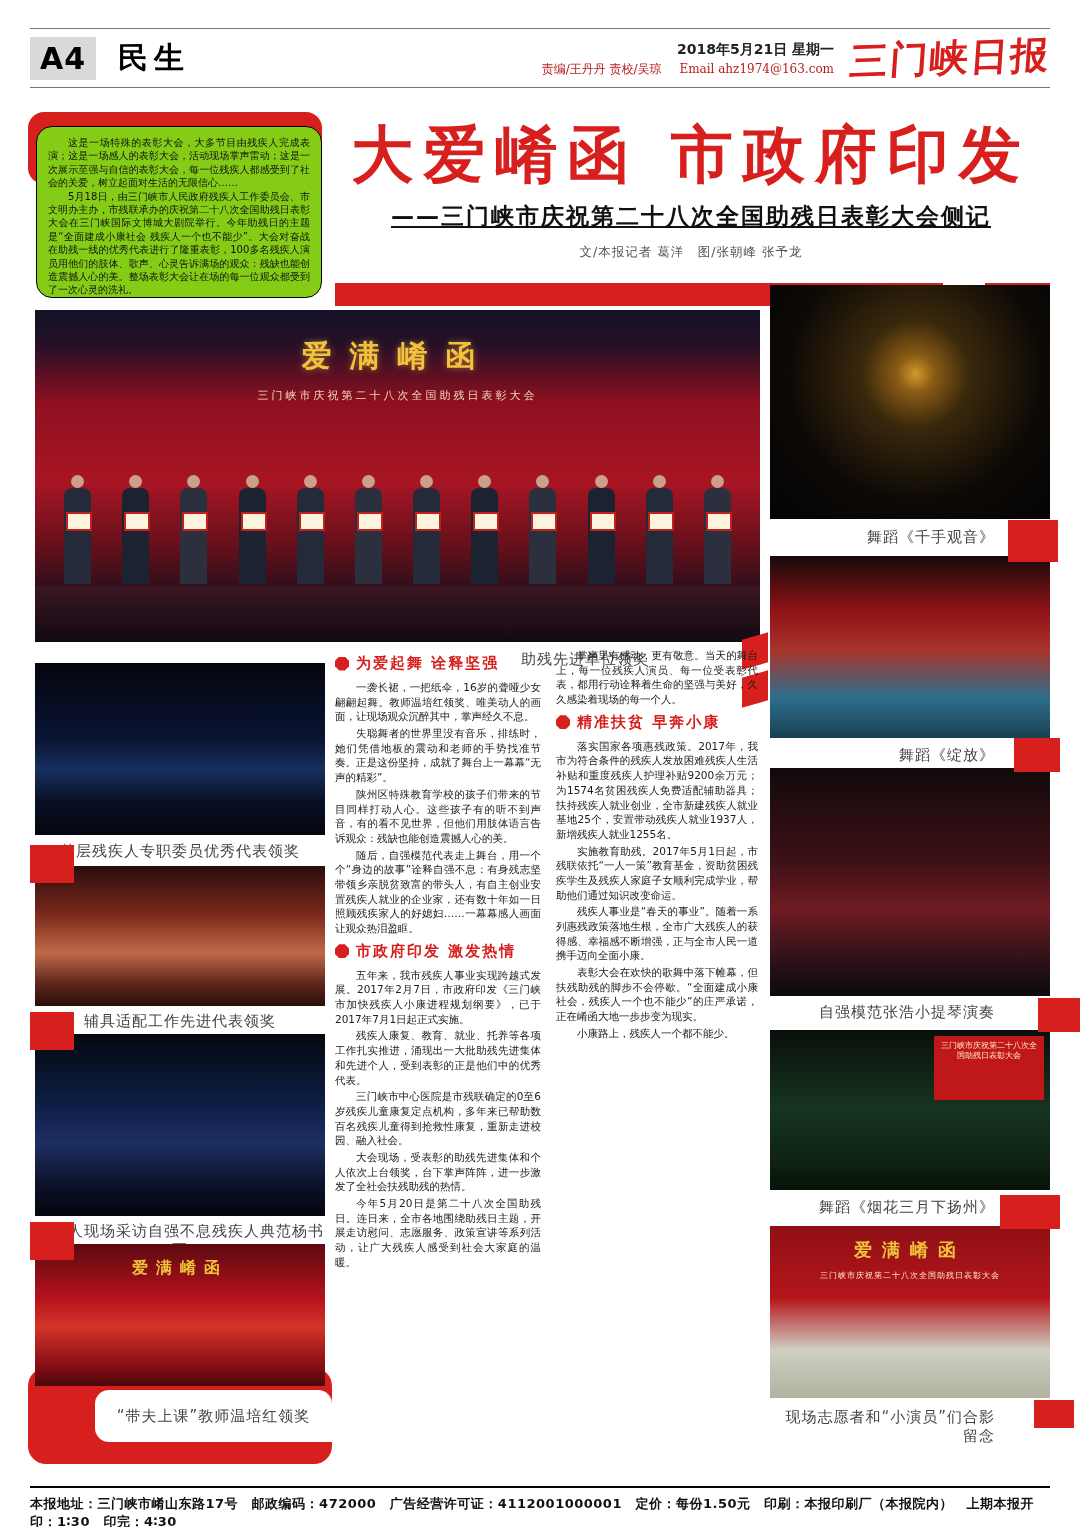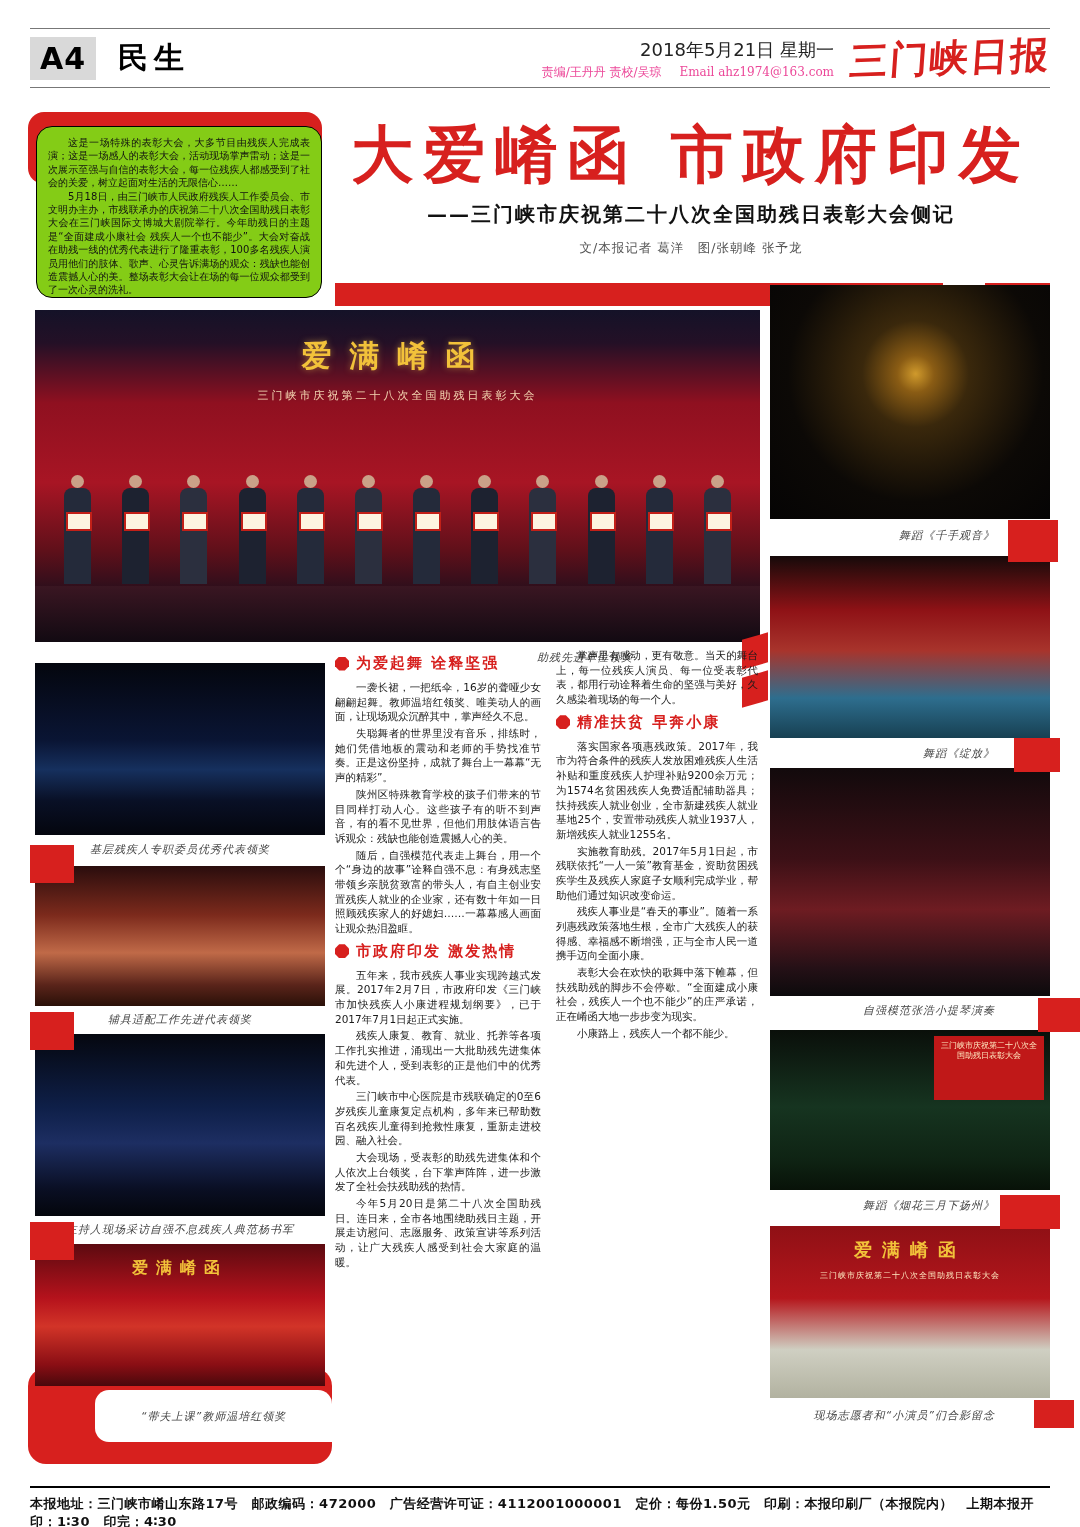--- a/index.html
+++ b/index.html
@@ -6,42 +6,42 @@
   body { background:#ffffff; font-family:"DejaVu Sans", sans-serif; }
   .page { position:relative; width:1080px; height:1527px; background:#fff; overflow:hidden; }
 
   
   .header { position:absolute; left:30px; top:28px; width:1020px; height:60px;
             border-top:1.5px solid #777; border-bottom:1.5px solid #777;
             display:flex; align-items:center; }
   .page-no { background:#d9d9d9; font-weight:900; font-size:30px; padding:4px 10px; letter-spacing:1px; }
   .section-name { font-size:30px; font-weight:900; margin-left:22px; letter-spacing:6px; }
   .pub-info { margin-left:auto; text-align:right; margin-right:16px; line-height:1.5; }
-  .pub-date { font-size:18px; font-weight:normal; color:#222; }
-  .pub-eds { font-size:12px; color:#ec4899; }
+  .pub-date { font-size:14px; font-weight:bold; color:#222; }
+  .pub-eds { font-size:12px; color:#b91c1c; }
   .pub-eds .email { margin-left:14px; font-family:"DejaVu Serif", serif; }
   .masthead { font-size:38px; font-weight:900; color:#d7201e; transform:skewX(-6deg) rotate(-2deg);
               letter-spacing:2px; white-space:nowrap; }
 
   
   .headline-wrap { position:absolute; left:332px; top:122px; width:718px; text-align:center; }
   .headline { color:#d7201e; font-size:62px; font-weight:900; letter-spacing:10px; line-height:1.05; }
-  .subhead { font-size:20px; font-weight:900; color:#111; margin-top:14px; letter-spacing:2px; }
+  .subhead { font-size:23px; font-weight:900; color:#111; margin-top:14px; letter-spacing:2px;text-decoration:underline; }
   .byline { font-size:12.5px; color:#555; margin-top:12px; letter-spacing:1px; }
   .red-bar { position:absolute; background:#d7201e; }
 
   
   .intro-red { position:absolute; left:28px; top:112px; width:294px; height:72px; background:#d7201e; border-radius:16px; }
   .intro-box { position:absolute; left:36px; top:126px; width:286px; height:172px; background:#84cc16;
                border:1.6px solid #000; border-radius:16px; padding:9px 11px; overflow:hidden; }
   .intro-box p { font-size:10px; line-height:1.34; text-align:justify; text-indent:2em; color:#111; }
 
   
   .photo { position:absolute; overflow:hidden; }
-  .caption { position:absolute; font-size:11px; color:#444; font-style:italic; letter-spacing:1px; }
+  .caption { position:absolute; font-size:15px; color:#444; letter-spacing:1px; }
   .cap-center { text-align:center; }
   .cap-right { text-align:right; }
 
   .photo-main { left:35px; top:310px; width:725px; height:332px;
     background:linear-gradient(180deg,#141228 0%,#241026 10%,#8f1020 28%,#a81524 52%,#61101a 72%,#1c0e1c 88%,#241424 100%); }
   .stage-callig { position:absolute; top:26px; left:0; right:0; text-align:center; color:#f2c23a;
     font-size:30px; font-weight:900; letter-spacing:18px; text-shadow:0 0 6px rgba(255,200,80,.5); }
   .stage-banner { position:absolute; top:78px; left:10%; right:10%; text-align:center; color:#ffe9c0;
     font-size:11px; letter-spacing:3px; opacity:.9; }
   .people-row { position:absolute; left:4%; right:4%; bottom:58px; display:flex; justify-content:space-between; }

